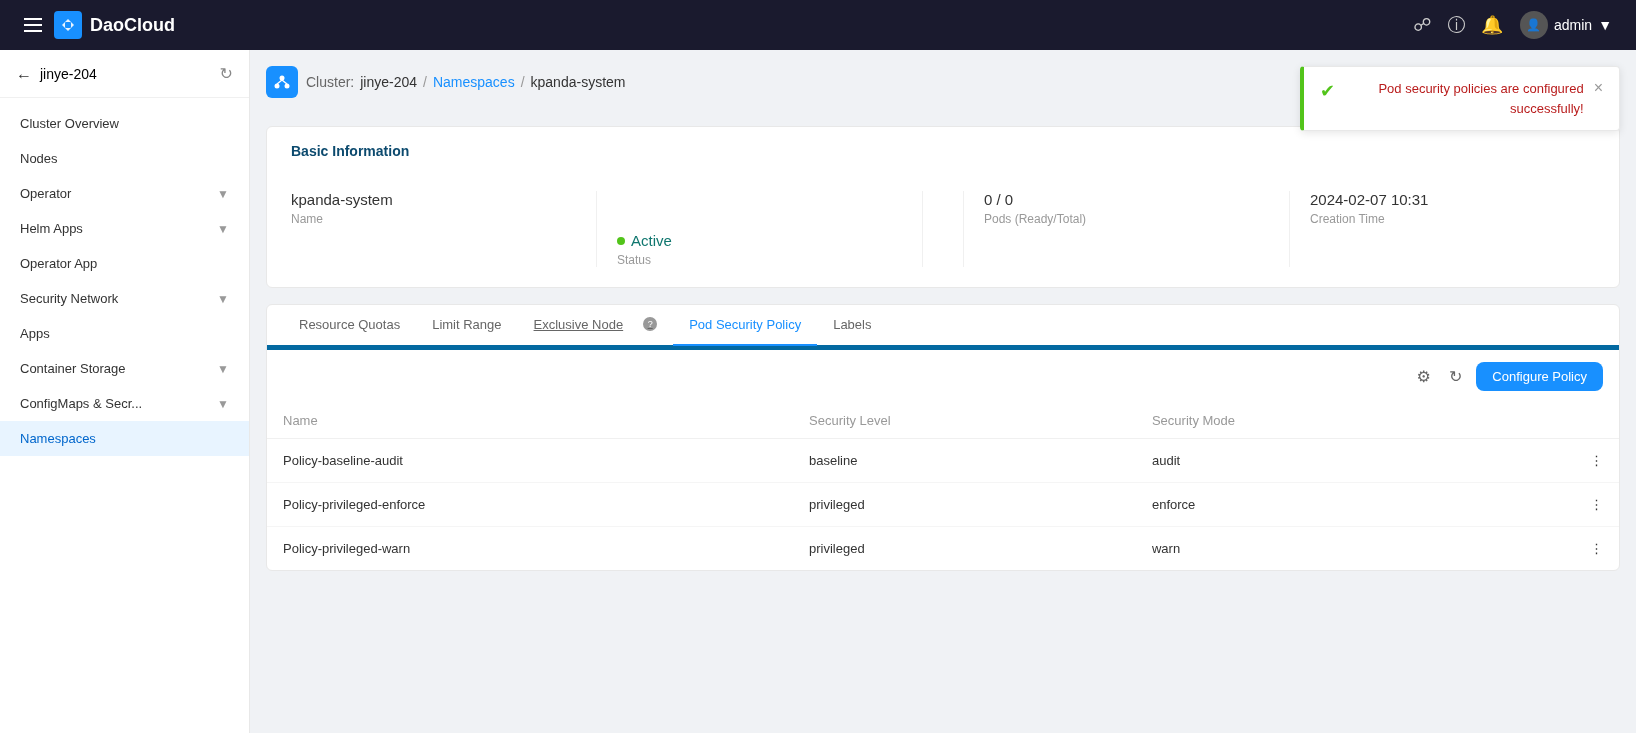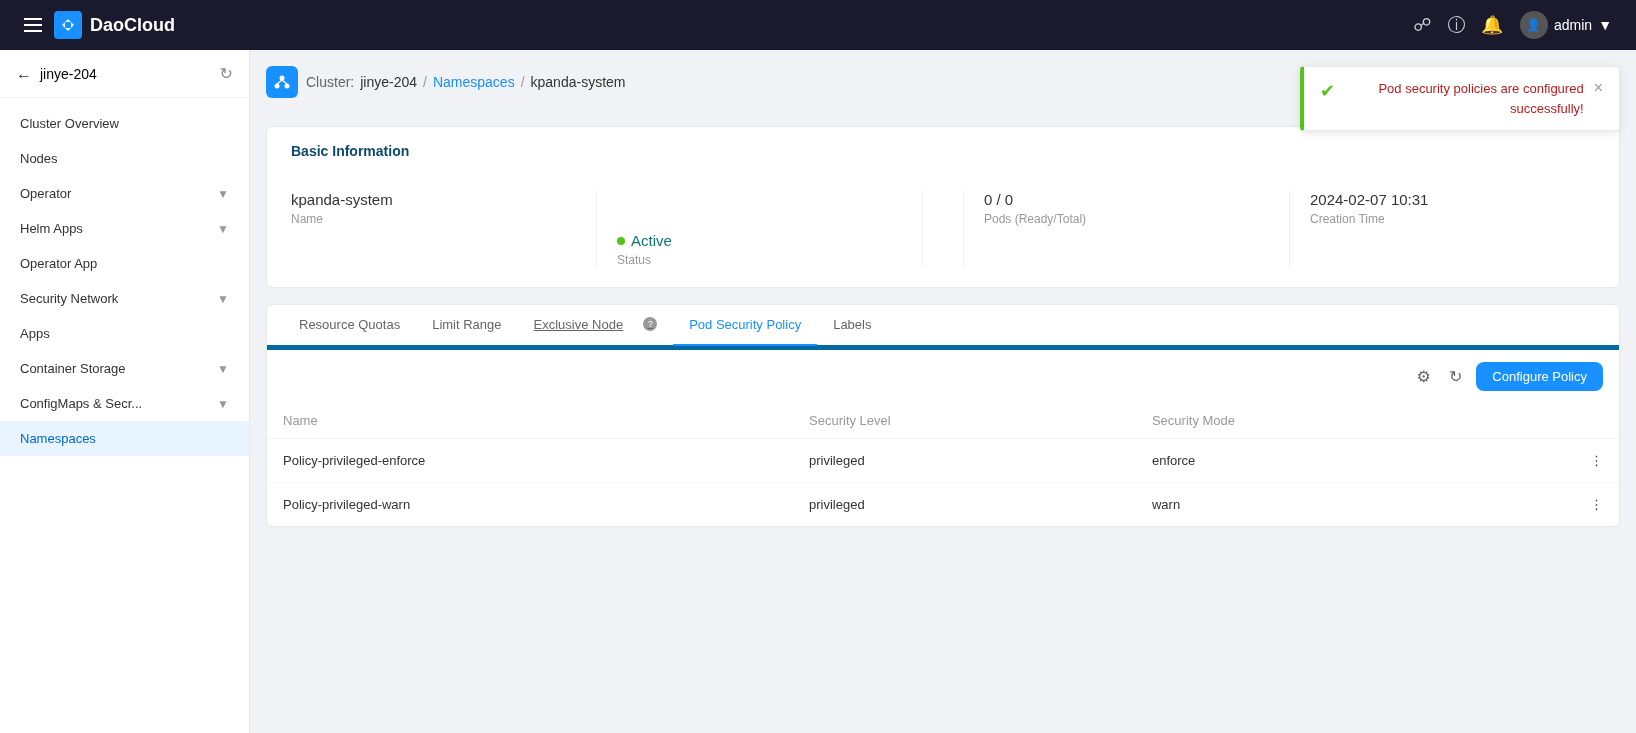--- a/index.html
+++ b/index.html
@@ -390,20 +390,26 @@
       <table class="data-table">
         <thead>
           <tr>
             <th>Name</th>
             <th>Security Level</th>
             <th>Security Mode</th>
             <th></th>
           </tr>
         </thead>
         <tbody id="table-body">
+        <tr>
+    <td>Policy-baseline-audit</td>
+    <td class="security-level-baseline">baseline</td>
+    <td>audit</td>
+    <td class="row-actions">⋮</td>
+  </tr>
             <tr>
     <td>Policy-privileged-enforce</td>
     <td class="security-level-privileged">privileged</td>
     <td>enforce</td>
     <td class="row-actions">⋮</td>
   </tr>
             <tr>
     <td>Policy-privileged-warn</td>
     <td class="security-level-privileged">privileged</td>
     <td>warn</td>

